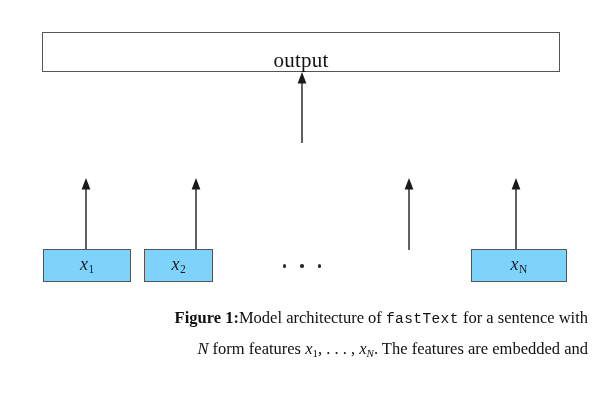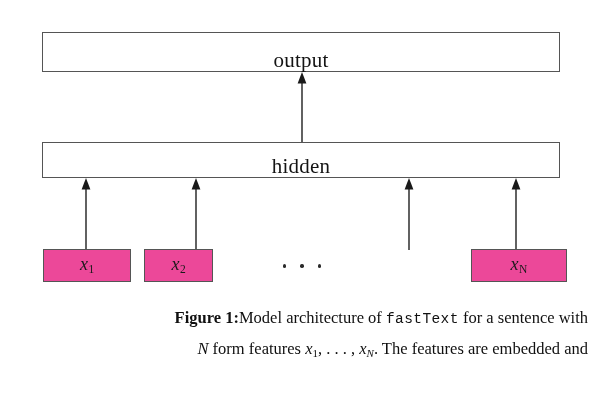--- a/index.html
+++ b/index.html
@@ -51,21 +51,21 @@
     left: 42px;
     top: 142px;
     width: 518px;
     height: 36px;
   }
 
   .feature-box {
     position: absolute;
     box-sizing: border-box;
     border: 1.2px solid #555555;
-    background: #ec4899;
+    background: #7dd3fc;
     height: 33px;
     top: 249px;
     display: flex;
     align-items: center;
     justify-content: center;
     font-size: 17px;
     line-height: 1;
   }
   #feature-box-1 { left: 43px;  width: 88px; }
   #feature-box-2 { left: 144px; width: 69px; text-align: right; }
@@ -148,23 +148,20 @@
 
     <div class="layer-box" id="output-layer">
       <span>output</span>
     </div>
 
     <svg class="arrow-svg" style="left:294px; top:72px; width:16px; height:71px;" viewBox="0 0 16 71">
       <line x1="8" y1="71" x2="8" y2="9" stroke="#3a3a3a" stroke-width="1.6"></line>
       <polygon points="8,0 3.6,11.5 12.4,11.5" fill="#1a1a1a"></polygon>
     </svg>
 
-    <div class="layer-box" id="hidden-layer">
-      <span>hidden</span>
-    </div>
 
     <svg class="arrow-svg" style="left:78px; top:178px; width:16px; height:72px;" viewBox="0 0 16 72">
       <line x1="8" y1="72" x2="8" y2="9" stroke="#3a3a3a" stroke-width="1.6"></line>
       <polygon points="8,0 3.6,11.5 12.4,11.5" fill="#1a1a1a"></polygon>
     </svg>
     <svg class="arrow-svg" style="left:188px; top:178px; width:16px; height:72px;" viewBox="0 0 16 72">
       <line x1="8" y1="72" x2="8" y2="9" stroke="#3a3a3a" stroke-width="1.6"></line>
       <polygon points="8,0 3.6,11.5 12.4,11.5" fill="#1a1a1a"></polygon>
     </svg>
     <svg class="arrow-svg" style="left:401px; top:178px; width:16px; height:72px;" viewBox="0 0 16 72">

